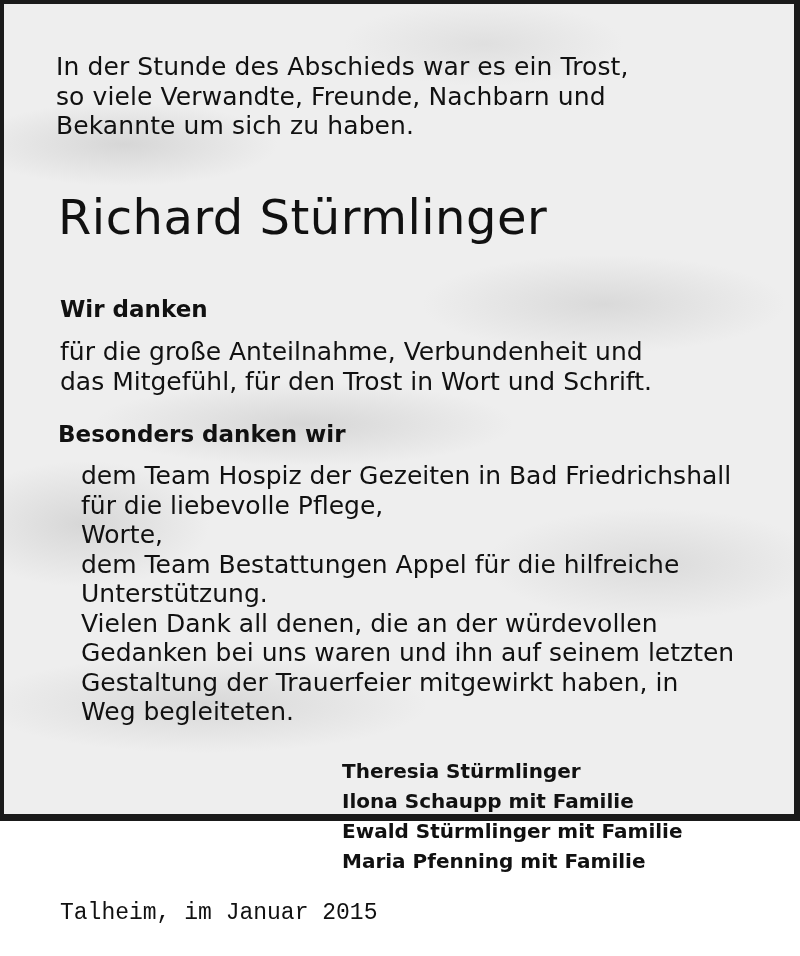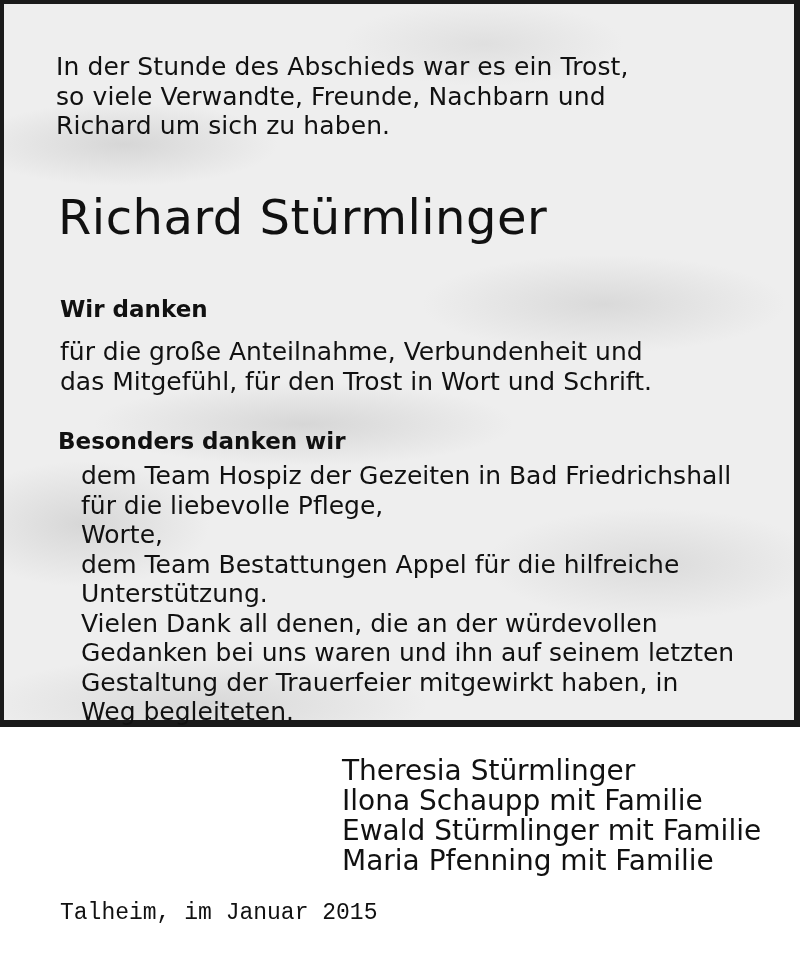--- a/index.html
+++ b/index.html
@@ -4,21 +4,21 @@
   <style>
     html, body { margin: 0; padding: 0; }
     body {
       width: 800px; height: 956px; overflow: hidden;
       background: #ffffff;
       font-family: "DejaVu Sans", sans-serif;
       color: #111111;
     }
     .card {
       position: absolute; left: 0; top: 0;
-      width: 800px; height: 727px;
+      width: 800px; height: 821px;
       box-sizing: border-box;
       border-top: 4px solid #1a1a1a;
       border-left: 4px solid #1a1a1a;
       border-right: 6px solid #1a1a1a;
       border-bottom: 7px solid #1a1a1a;
       background:
         radial-gradient(ellipse 220px 60px at 120px 140px, rgba(170,170,170,0.35), transparent 70%),
         radial-gradient(ellipse 260px 70px at 600px 300px, rgba(170,170,170,0.30), transparent 70%),
         radial-gradient(ellipse 300px 60px at 300px 420px, rgba(160,160,160,0.30), transparent 70%),
         radial-gradient(ellipse 240px 80px at 650px 560px, rgba(170,170,170,0.28), transparent 70%),
@@ -34,48 +34,48 @@
     .name {
       position: absolute; left: 54px; top: 178px;
       font-size: 48px; letter-spacing: 0.5px; white-space: nowrap;
       line-height: 70px;
     }
     .h { font-weight: bold; font-size: 23px; white-space: nowrap; position: absolute; text-align: right; }
     .para { position: absolute; font-size: 25px; line-height: 29.5px; }
     .para div { white-space: nowrap; }
     .signers {
       position: absolute; left: 338px; top: 752px;
-      font-weight: normal; font-size: 28px; line-height: 30px;
+      font-weight: bold; font-size: 20px; line-height: 30px;
     }
     .signers div { white-space: nowrap; }
     .place { position: absolute; left: 56px; top: 896px; font-size: 23px; white-space: nowrap; font-family: Liberation Mono, monospace; }
   </style>
 </head>
 <body>
 
 <div class="card">
 
   <div class="content">
     <div class="intro">
       <div>In der Stunde des Abschieds war es ein Trost,</div>
       <div>so viele Verwandte, Freunde, Nachbarn und</div>
-      <div>Richard um sich zu haben.</div>
+      <div>Bekannte um sich zu haben.</div>
     </div>
   </div>
 
   <div class="name">Richard Stürmlinger</div>
 
   <div class="h" style="left:56px; top:292px;">Wir danken</div>
 
   <div class="para" style="left:56px; top:333px;">
     <div>für die große Anteilnahme, Verbundenheit und</div>
     <div>das Mitgefühl, für den Trost in Wort und Schrift.</div>
   </div>
 
-  <div class="h" style="left:54px; top:417px;margin-top:7px;">Besonders danken wir</div>
+  <div class="h" style="left:54px; top:417px;">Besonders danken wir</div>
 
   <div class="para" style="left:54px; top:457px;margin-left:23px;">
     <div>dem Team Hospiz der Gezeiten in Bad Friedrichshall</div>
     <div>für die liebevolle Pflege,</div>
     <div>Worte,</div>
     <div>dem Team Bestattungen Appel für die hilfreiche</div>
     <div>Unterstützung.</div>
     <div>Vielen Dank all denen, die an der würdevollen</div>
     <div>Gedanken bei uns waren und ihn auf seinem letzten</div>
     <div>Gestaltung der Trauerfeier mitgewirkt haben, in</div>

